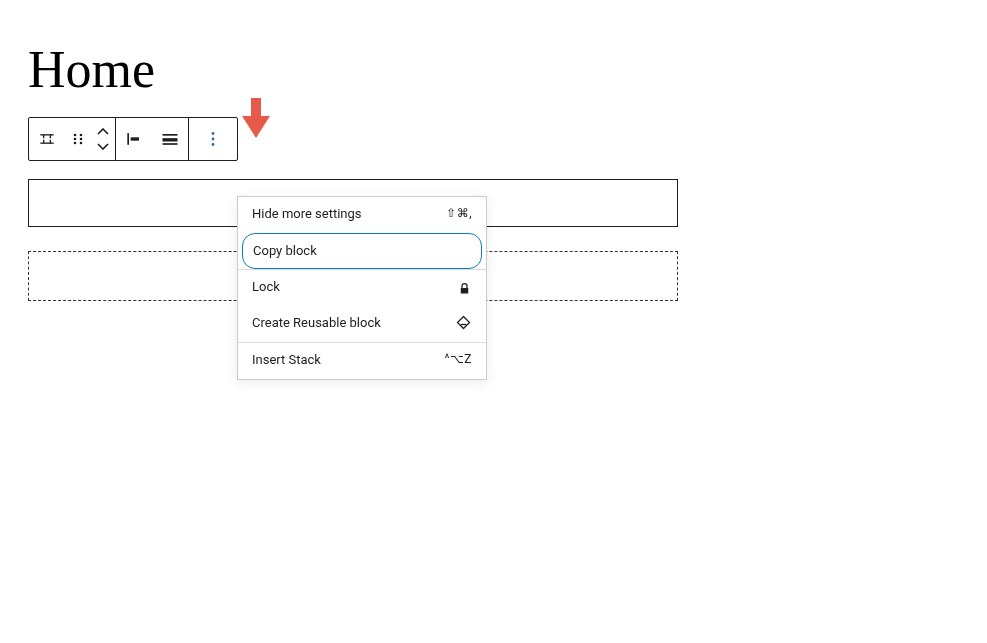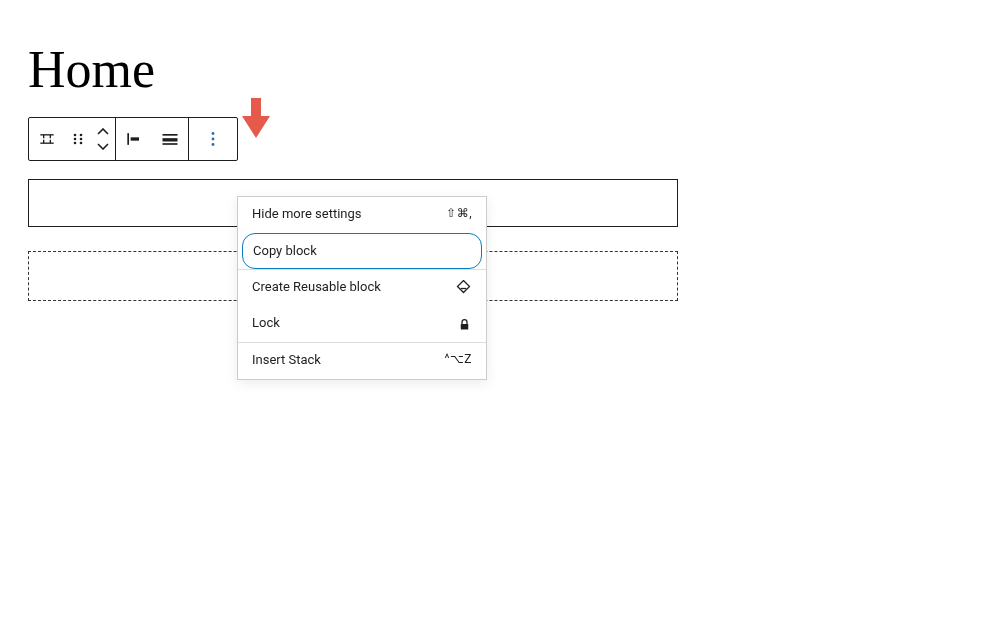--- a/index.html
+++ b/index.html
@@ -224,37 +224,37 @@
         <span class="shortcut">⇧⌘,</span>
       </div>
       <div class="menu-item highlight">
         <span>Copy block</span>
         <span class="shortcut"></span>
       </div>
     </div>
 
     <div class="menu-section">
       <div class="menu-item">
+        <span>Lock</span>
+        <span class="right-icon">
+          <svg width="15" height="15" viewBox="0 0 24 24" fill="#1e1e1e">
+            <rect x="6" y="11" width="12" height="9" rx="1"></rect>
+            <path d="M8 11 V8 a4 4 0 0 1 8 0 V11" fill="none" stroke="#1e1e1e" stroke-width="2"></path>
+          </svg>
+        </span>
+      </div>
+      <div class="menu-item">
         <span>Create Reusable block</span>
         <span class="right-icon">
           <svg width="17" height="17" viewBox="0 0 24 24" fill="none" stroke="#1e1e1e" stroke-width="1.8">
             <rect x="4" y="4" width="12" height="12" transform="rotate(45 12 12)"></rect>
             <path d="M8 12 h8"></path>
           </svg>
         </span>
       </div>
-      <div class="menu-item">
-        <span>Lock</span>
-        <span class="right-icon">
-          <svg width="15" height="15" viewBox="0 0 24 24" fill="#1e1e1e">
-            <rect x="6" y="11" width="12" height="9" rx="1"></rect>
-            <path d="M8 11 V8 a4 4 0 0 1 8 0 V11" fill="none" stroke="#1e1e1e" stroke-width="2"></path>
-          </svg>
-        </span>
-      </div>
     </div>
 
     <div class="menu-section">
       <div class="menu-item">
         <span>Insert Stack</span>
         <span class="shortcut">^⌥Z</span>
       </div>
     </div>
 
   </div>

